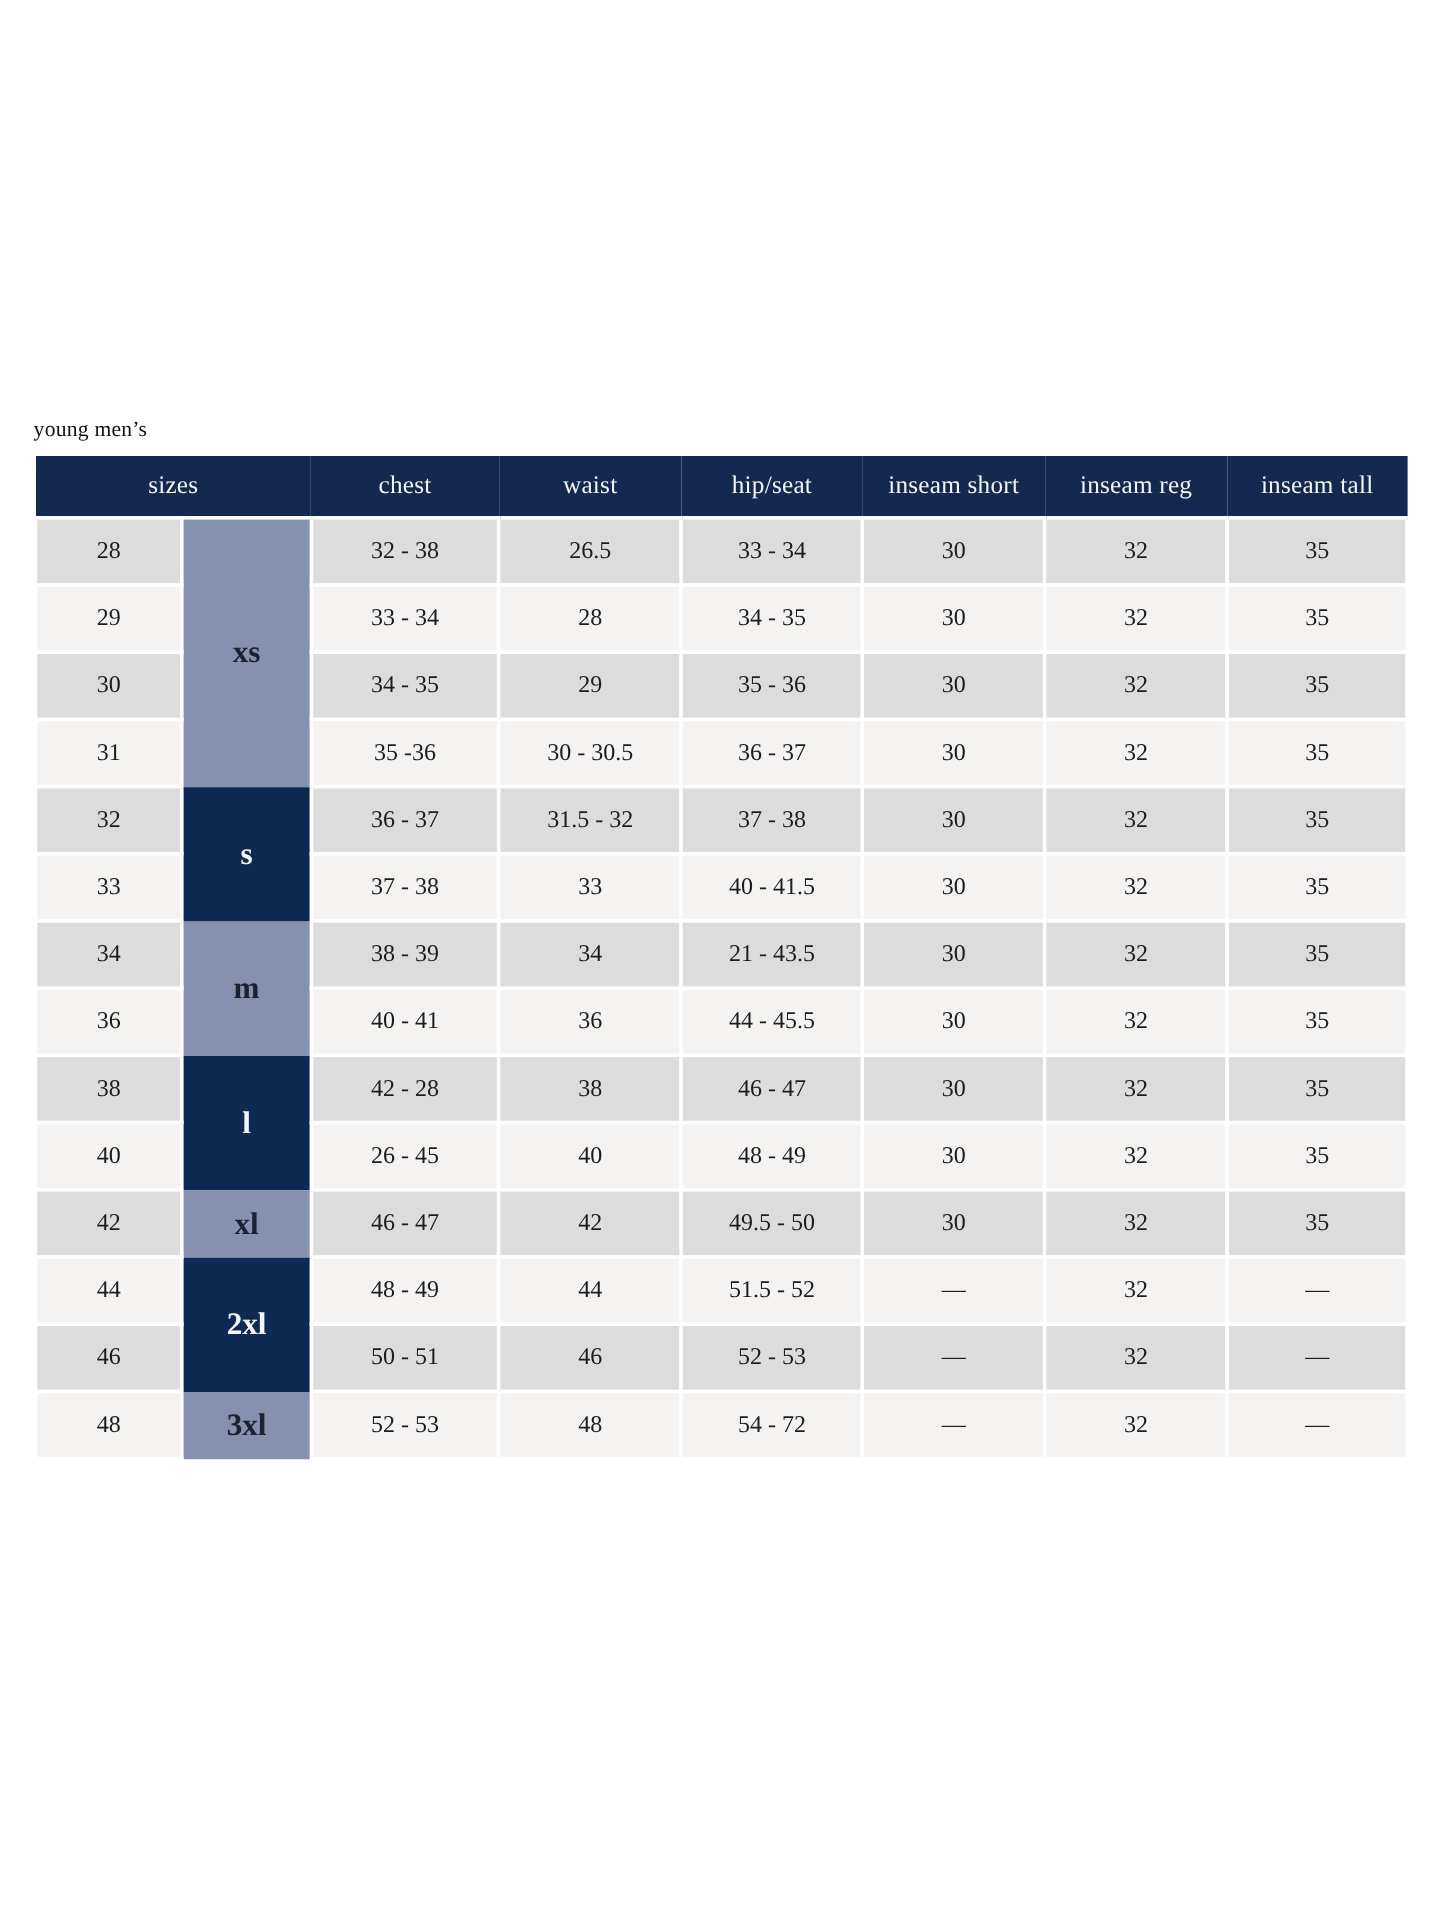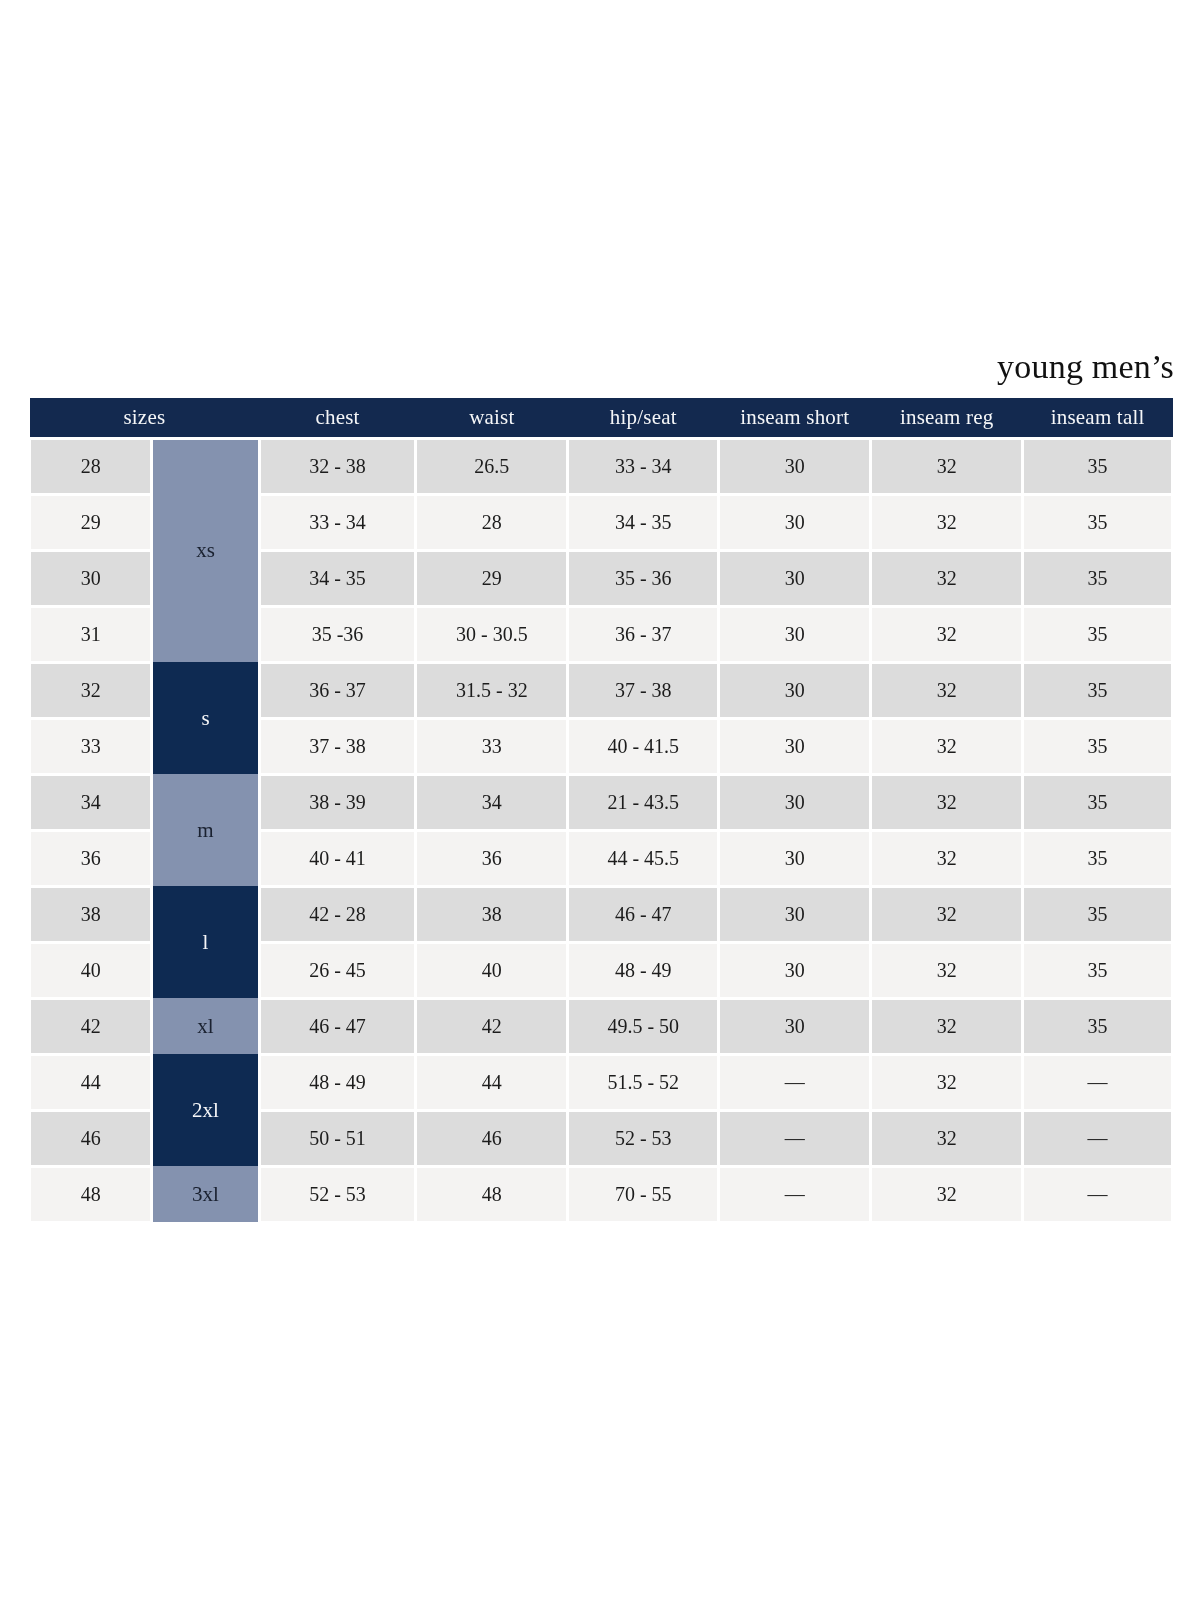--- a/index.html
+++ b/index.html
@@ -18,59 +18,59 @@
   body {
     width: 1200px; height: 1600px;
     font-family: "Liberation Serif", "DejaVu Serif", serif;
   }
   .page {
     width: 1200px; height: 1600px;
     padding: 347px 26px 0 28px;
   }
   .title {
     margin: 0 0 12px 0;
-    font-size: 34px;
+    font-size: 18px;
     font-weight: 400;
     line-height: 1.15;
     color: var(--title-text);
     letter-spacing: 0.2px;
-    text-align: right;
   }
   table.size-chart {
     width: 100%;
     table-layout: fixed;
     border-collapse: collapse;
   }
   .size-chart th {
     background: var(--navy);
     color: var(--header-text);
     font-weight: 400;
     font-size: 21px;
-    height: 40px;
+    height: 52px;
     padding: 0 18px;
     text-align: center;
     border: 0;
     border-bottom: 3px solid #ffffff;
     letter-spacing: 0.2px;
   }
   .size-chart td {
     height: 56px;
     padding: 0 4px;
     text-align: center;
     vertical-align: middle;
     font-size: 20px;
     color: var(--cell-text);
     border: 3px solid #ffffff;
   }
   .size-chart tr.row-even td { background: var(--row-dark); }
   .size-chart tr.row-odd  td { background: var(--row-light); }
   .size-chart td.size-label {
     border-top: 0;
     border-bottom: 0;
-    font-size: 21px;
+    font-size: 26px;
+    font-weight: bold;
   }
   .size-chart td.size-label.label-light {
     background: var(--slate);
     color: var(--label-light-text);
   }
   .size-chart td.size-label.label-dark {
     background: var(--navy-block);
     color: var(--header-text);
   }
 </style>
@@ -224,20 +224,20 @@
           <td class="cell">52 - 53</td>
           <td class="cell">—</td>
           <td class="cell">32</td>
           <td class="cell">—</td>
         </tr>
         <tr class="row-odd">
           <td class="cell-size">48</td>
           <td class="size-label label-light" rowspan="1">3xl</td>
           <td class="cell">52 - 53</td>
           <td class="cell">48</td>
-          <td class="cell">70 - 55</td>
+          <td class="cell">54 - 72</td>
           <td class="cell">—</td>
           <td class="cell">32</td>
           <td class="cell">—</td>
         </tr>
       </tbody>
   </table>
 </div>
 
 </body></html>

